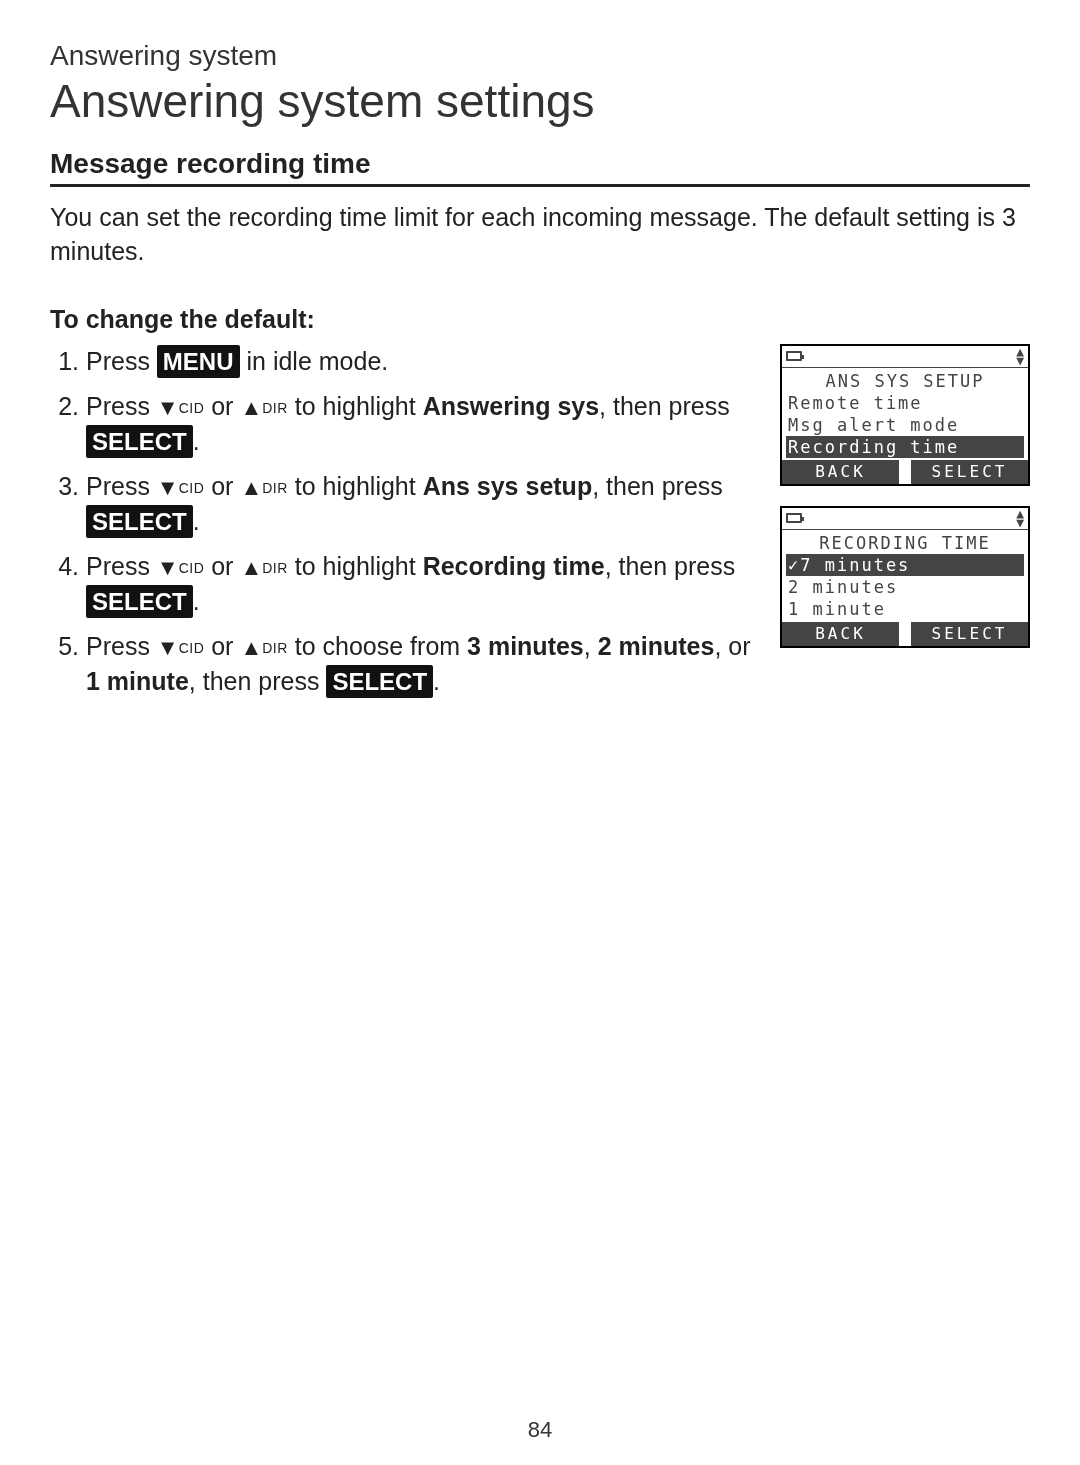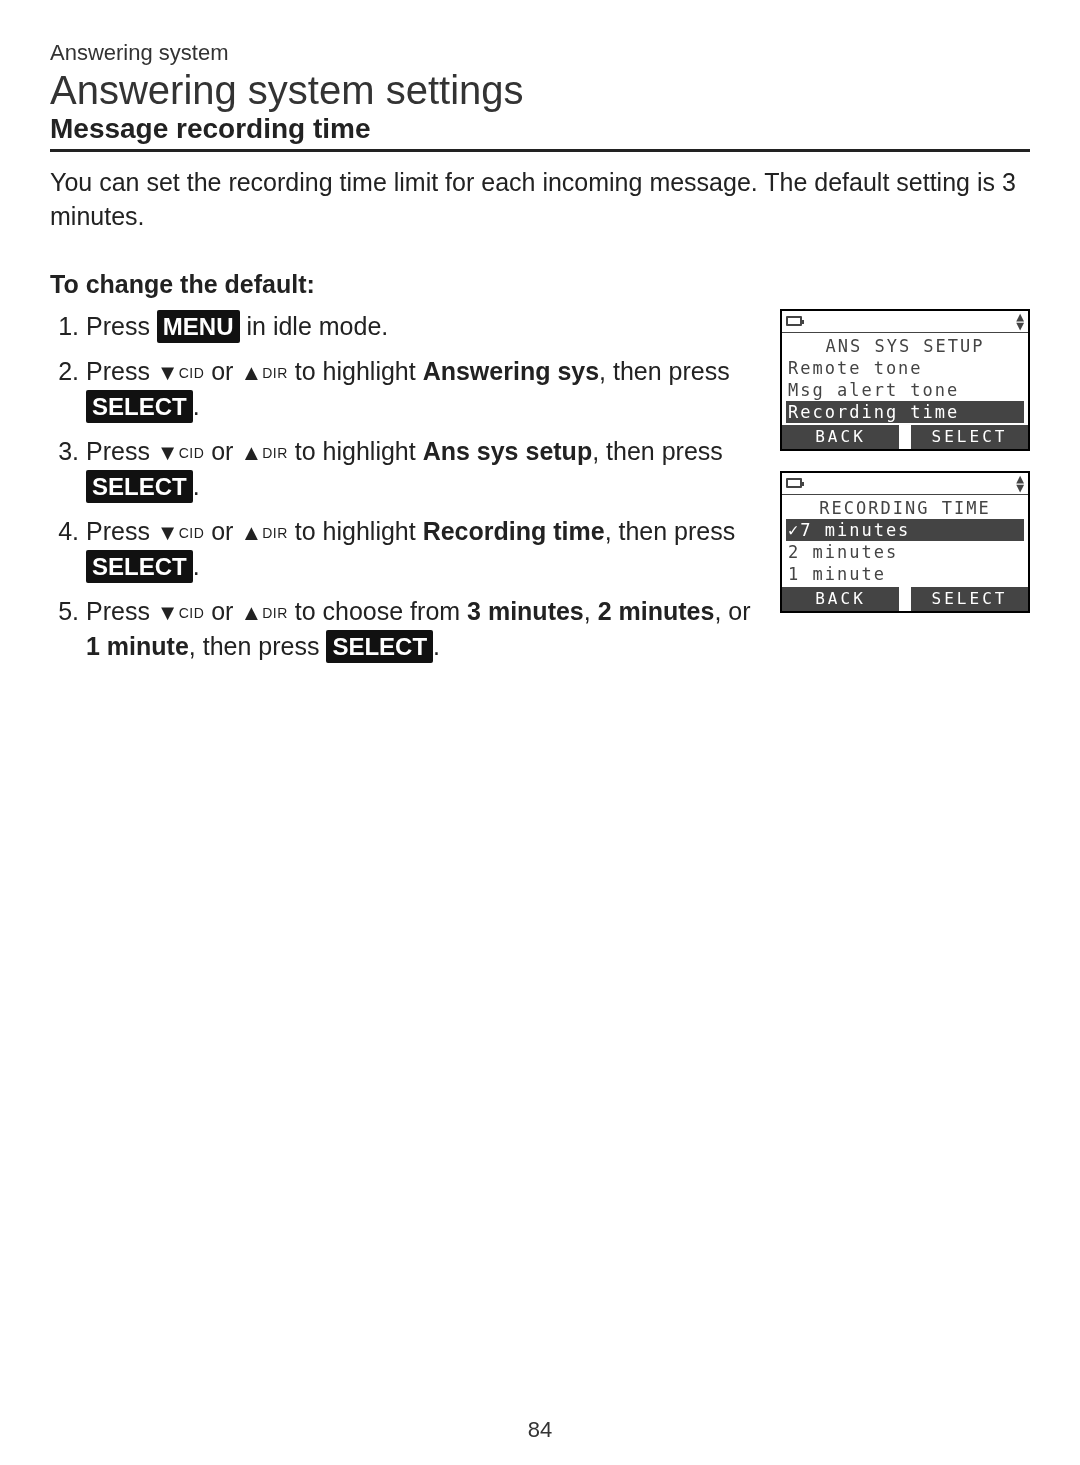--- a/index.html
+++ b/index.html
@@ -1,20 +1,20 @@
 <!DOCTYPE html>
 <html><head>
 <meta charset="utf-8">
 <style>
   * { box-sizing: border-box; margin: 0; padding: 0; }
   html, body { width: 1080px; height: 1465px; background: #fff; font-family: Arial, Helvetica, sans-serif; color: #222; }
   .page { padding: 40px 50px 30px 50px; position: relative; height: 100%; }
 
-  .breadcrumb { font-size: 22px; color: #333; margin-bottom: 2px; }
-  .page-title { font-size: 40px; font-weight: 400; color: #333; }
+  .breadcrumb { font-size: 28px; color: #333; margin-bottom: 2px; }
+  .page-title { font-size: 46px; font-weight: 400; color: #333; margin-bottom: 20px; }
 
   .section-heading { font-size: 28px; font-weight: bold; color: #222; margin-bottom: 4px; }
   hr.rule { border: none; border-top: 3px solid #222; margin-bottom: 14px; }
 
   .intro { font-size: 25px; line-height: 1.35; margin-bottom: 36px; max-width: 980px; color:#222; }
 
   .sub-heading { font-size: 25px; font-weight: bold; margin-bottom: 10px; }
 
   .columns { display: flex; gap: 14px; align-items: flex-start; }
   .col-text { flex: 1; }
@@ -116,22 +116,22 @@
 
     <div class="col-lcd">
 
       <div class="lcd">
         <div class="status">
           <span class="batt"></span>
           <span class="arrows">▲<br>▼</span>
         </div>
         <div class="rows">
           <div class="row" style="text-align:center">ANS SYS SETUP</div>
-          <div class="row">Remote tone</div>
-          <div class="row">Msg alert tone</div>
+          <div class="row">Remote time</div>
+          <div class="row">Msg alert mode</div>
           <div class="row hl">Recording time</div>
         </div>
         <div class="softkeys">
           <div>BACK</div>
           <div class="gap"></div>
           <div>SELECT</div>
         </div>
       </div>
 
       <div class="lcd">

